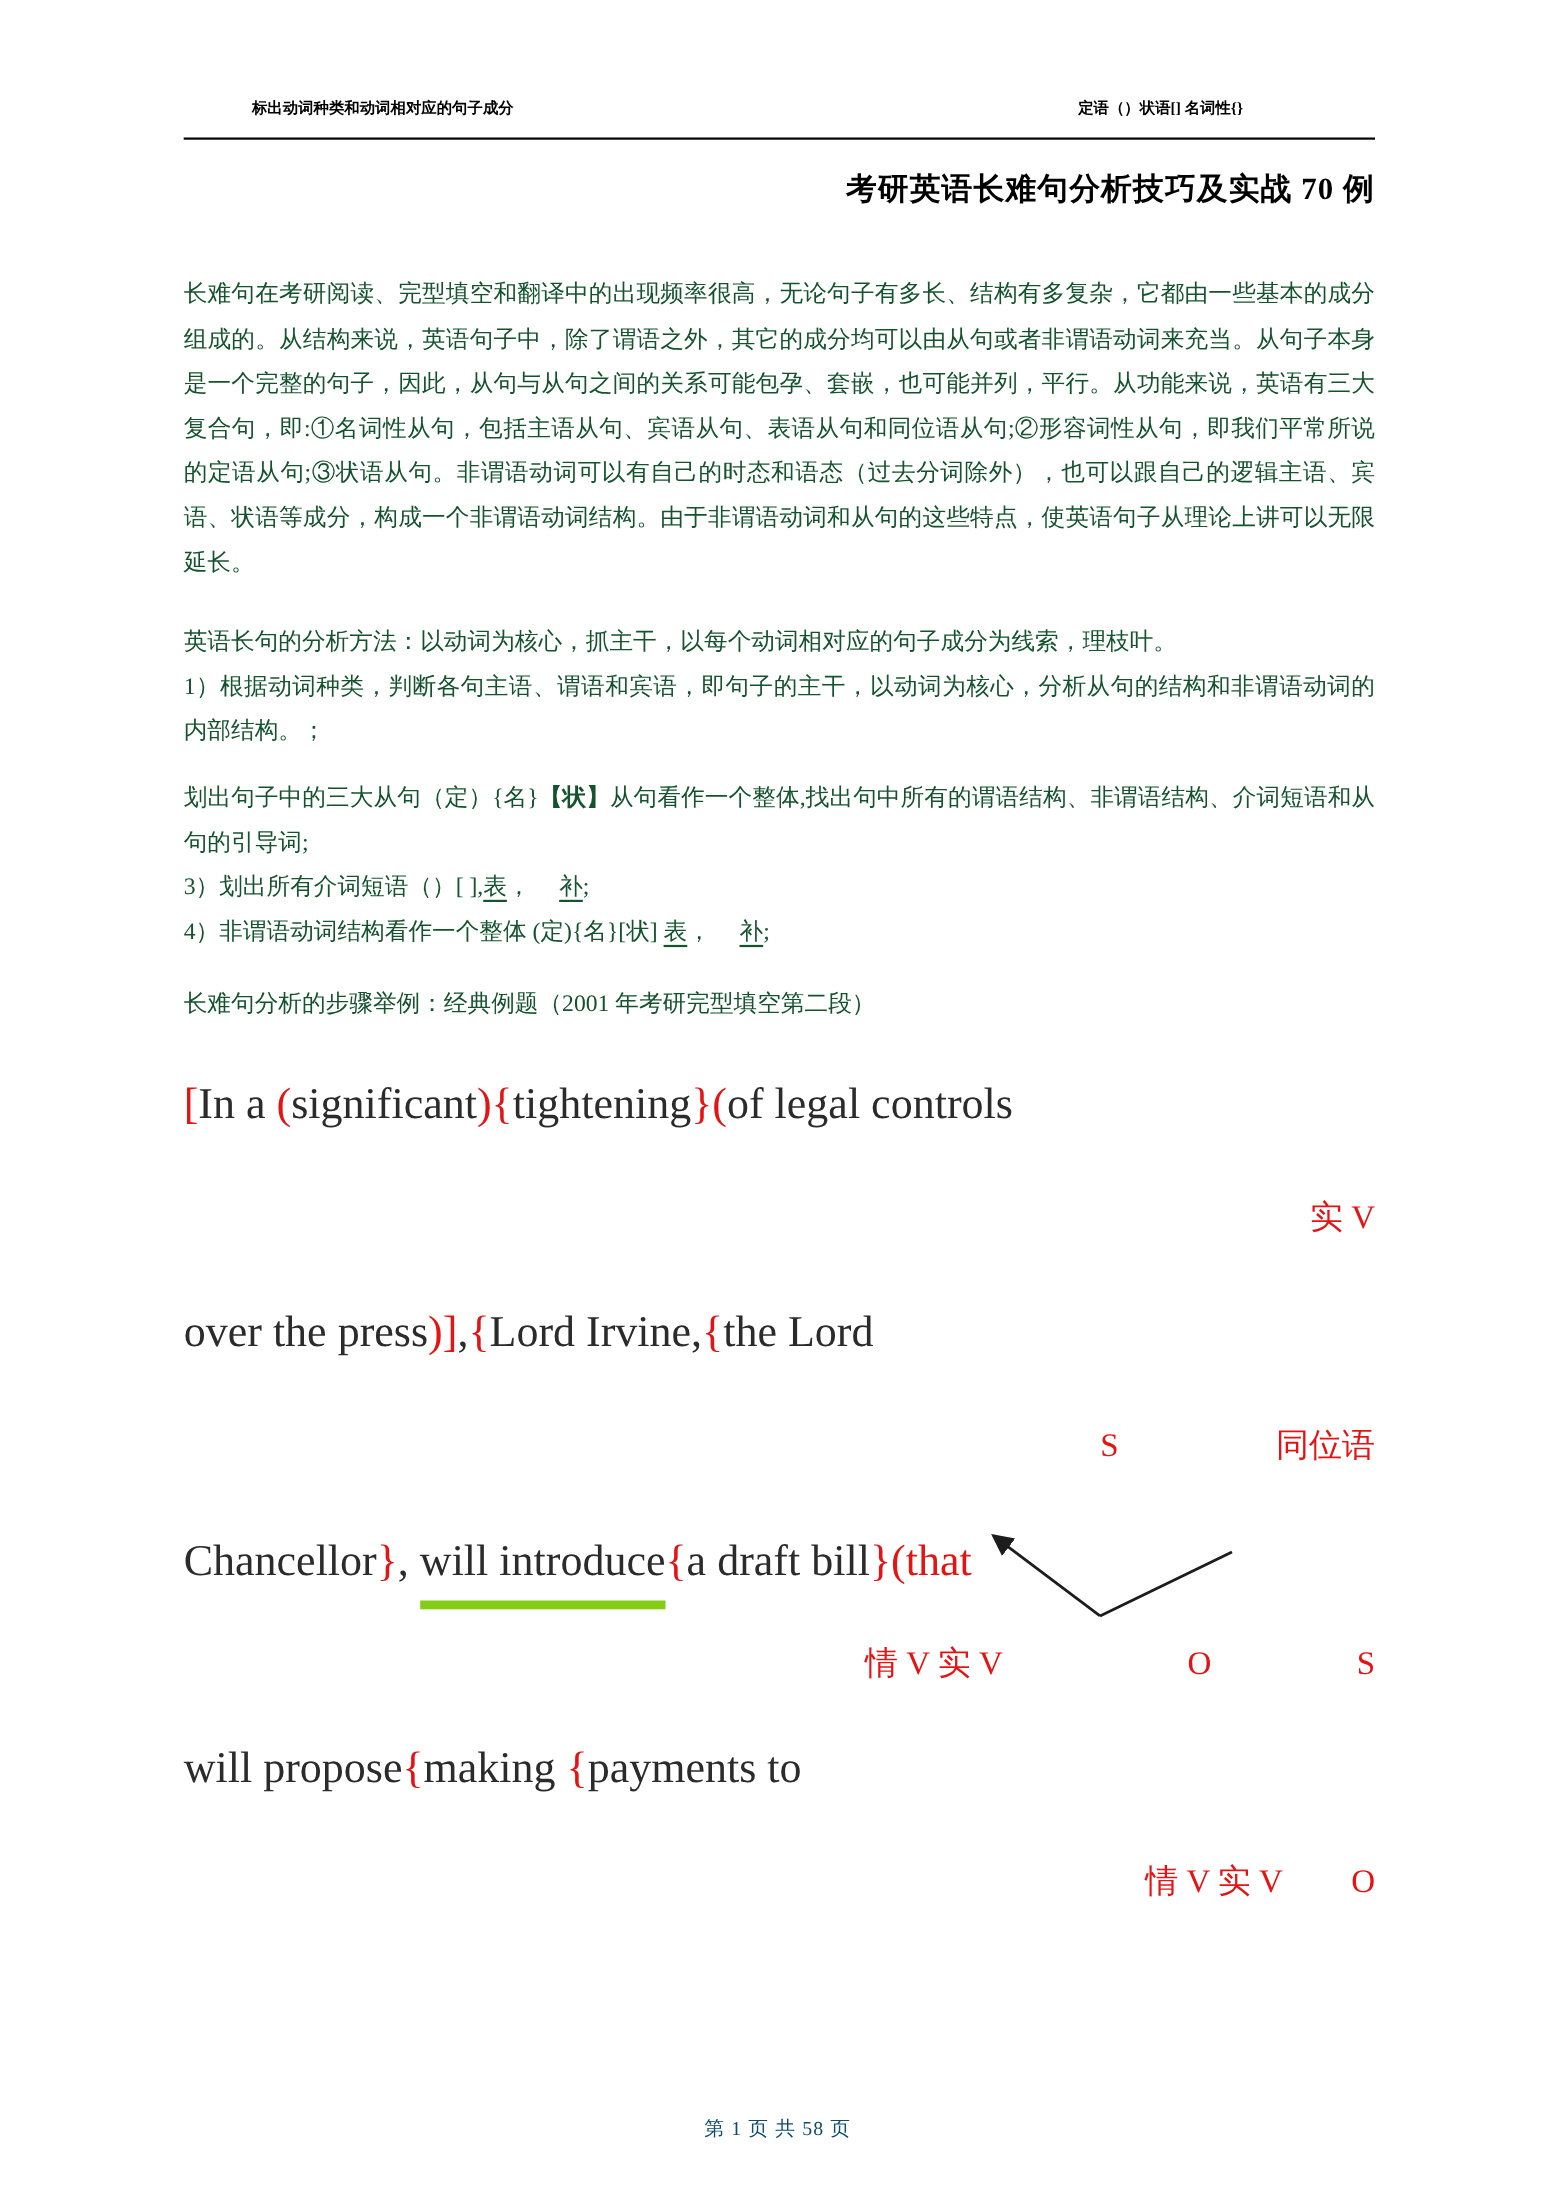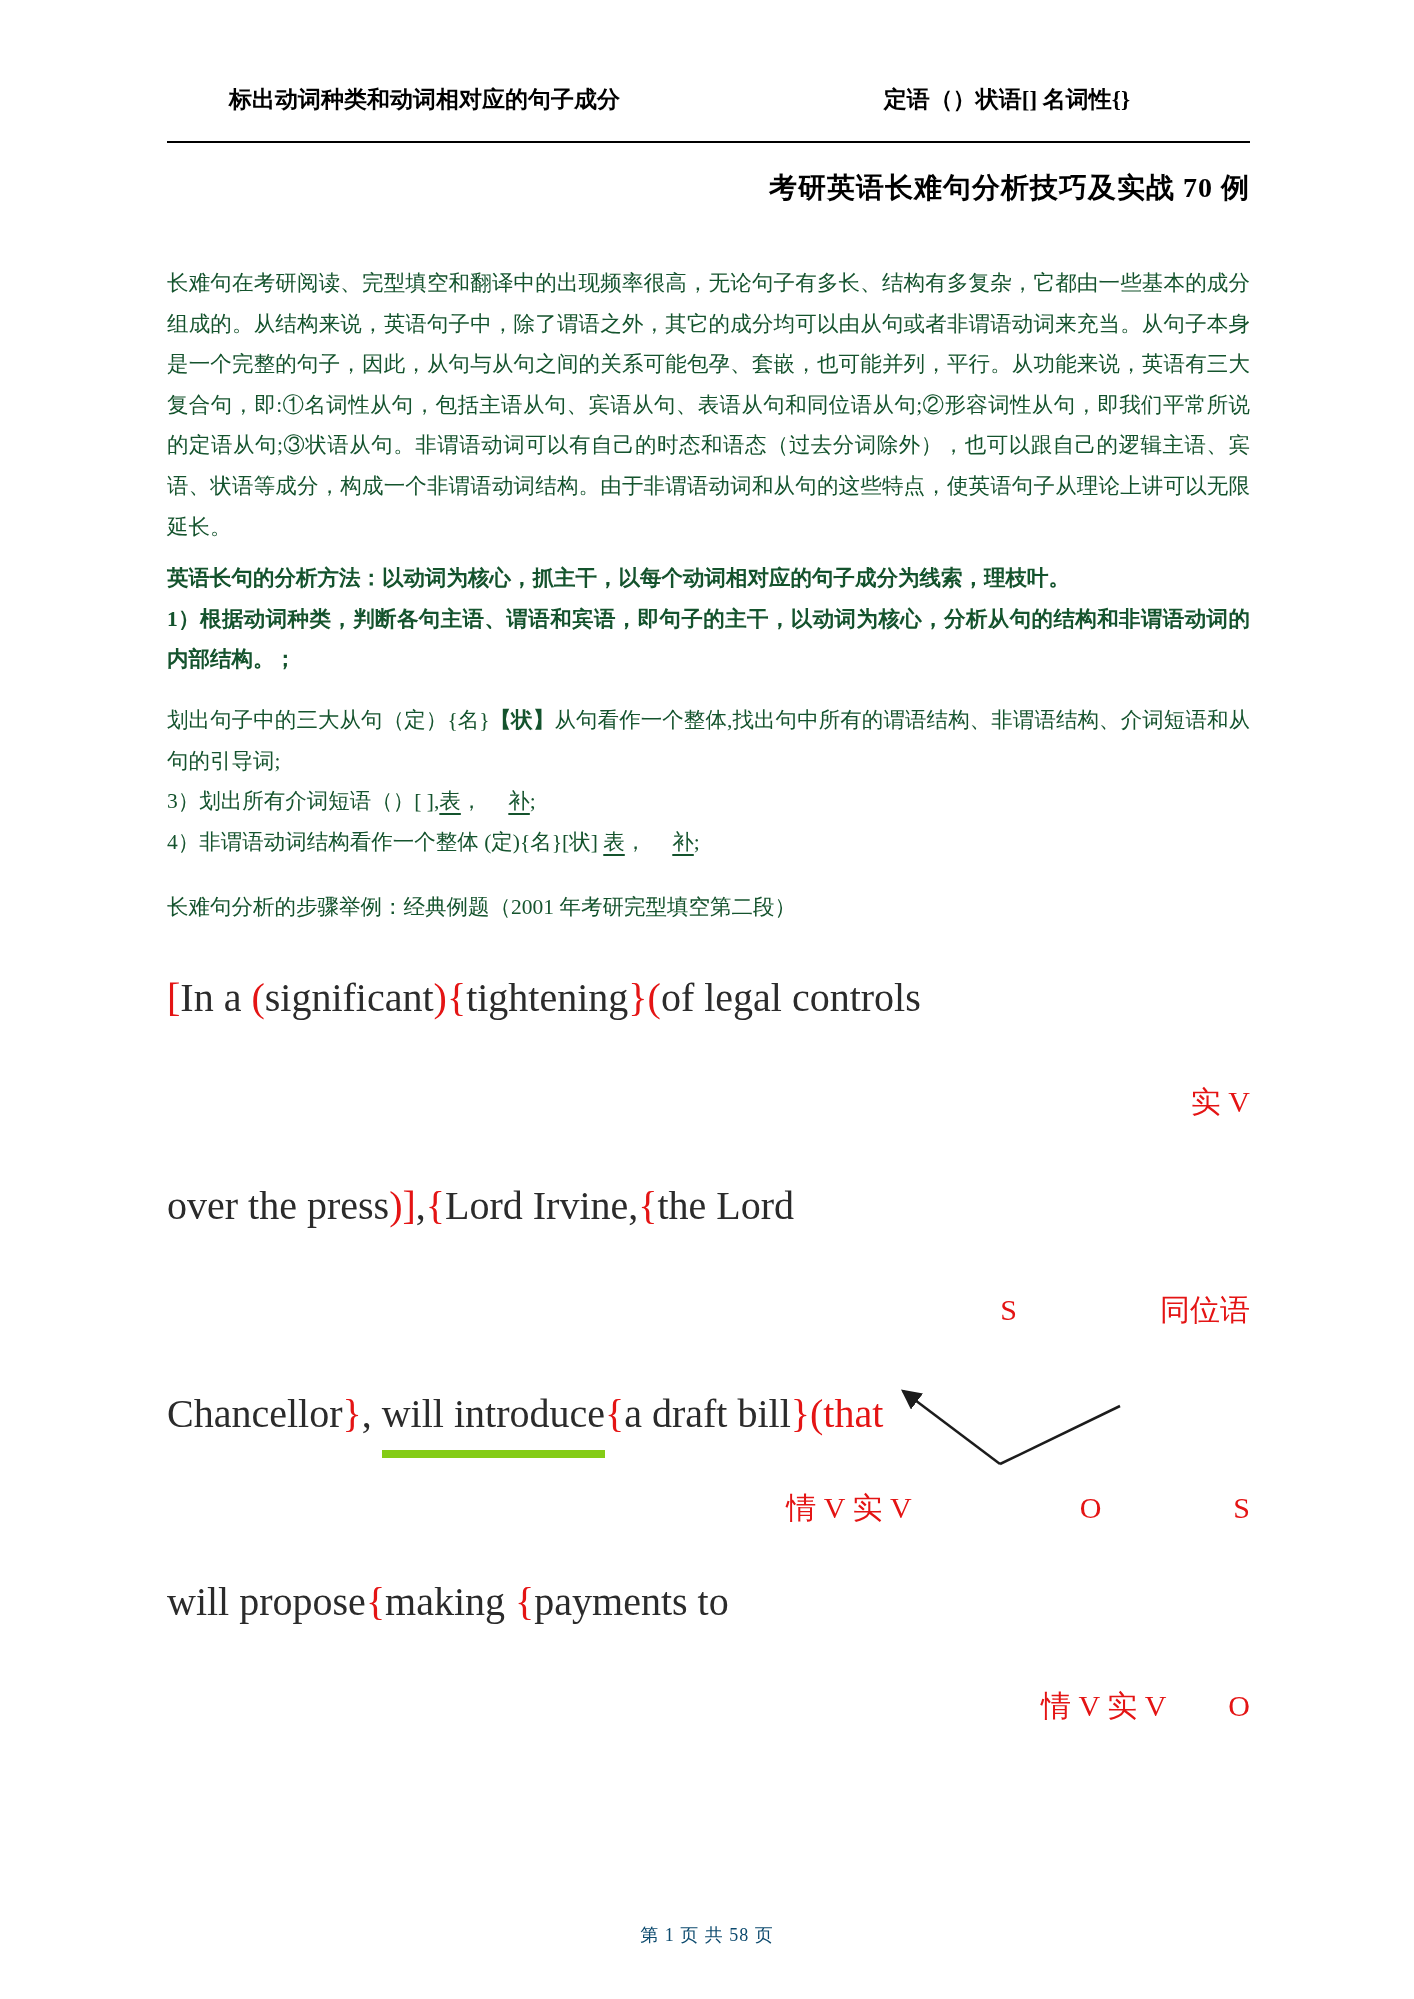--- a/index.html
+++ b/index.html
@@ -2,30 +2,30 @@
 <html><head>
 <meta charset="utf-8">
 <style>
   html,body{margin:0;padding:0;background:#ffffff;}
   .page{position:relative;width:1414px;height:1999px;background:#fff;overflow:hidden;
         font-family:"Liberation Serif","DejaVu Serif",serif;color:#000;}
   .content{padding:86px 164px 0 167px;}
 
   
   .hdr{display:flex;justify-content:space-between;align-items:flex-end;
-       font-weight:700;font-size:23px;line-height:27px;
-       border-bottom:2px solid #000;padding:0 120px 28px 62px;gap:33px;}
+       font-weight:700;font-size:14px;line-height:27px;
+       border-bottom:2px solid #000;padding:0 120px 12px 62px;gap:33px;}
 
   
   .title{margin:26px 0 0;text-align:right;font-size:28px;font-weight:700;letter-spacing:1px;}
 
   
   .body{font-size:21.5px;line-height:40.6px;text-align:justify;margin:0;color:#14532d;}
   .blk1{margin-top:56px;}
-  .blk2{margin-top:11px;font-weight:bold;}
+  .blk2{margin-top:32px;}
   .blk3{margin-top:20px;}
   .note{margin-top:25px;text-align:left;}
   .u{text-decoration:underline;text-underline-offset:5px;text-decoration-thickness:2px;}
   .gap{margin-left:26px;}
   .b{font-weight:700;}
 
   
   .ex{position:relative;margin-top:18px;color:#2b2b2b;}
   .xl{font-size:40px;line-height:104px;height:104px;white-space:nowrap;}
   .cjk{font-size:30px;text-align:right;}

